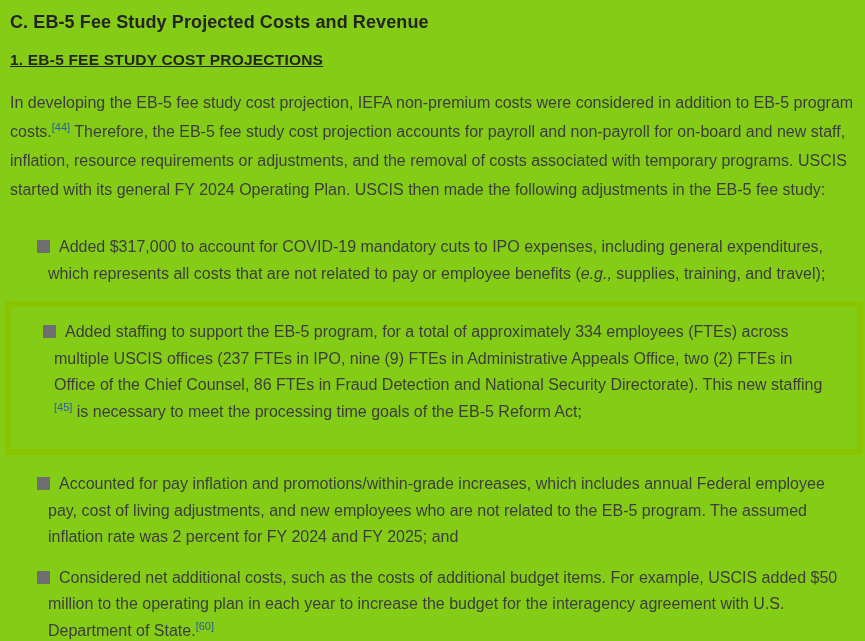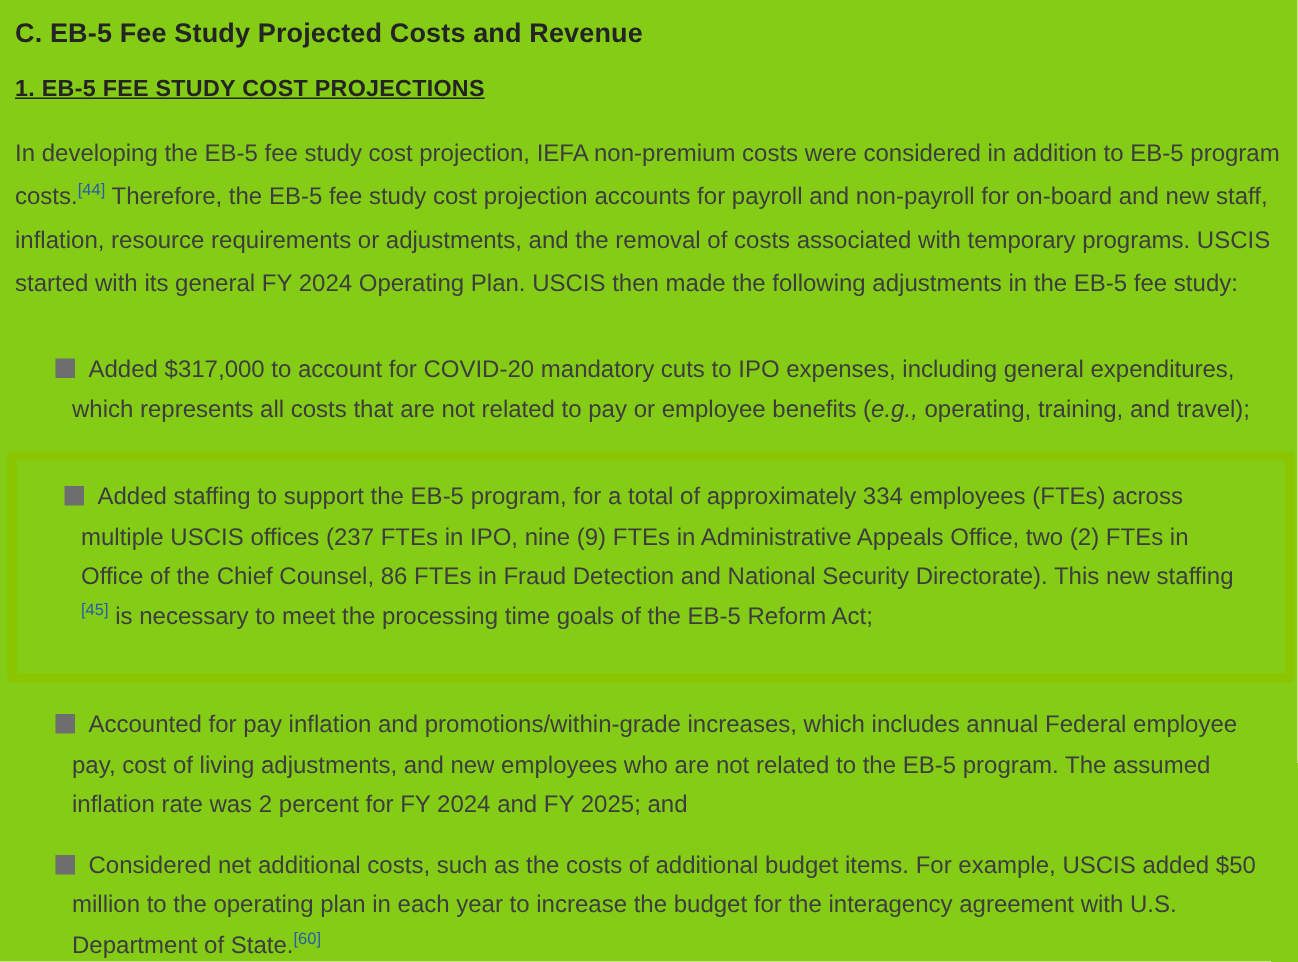--- a/index.html
+++ b/index.html
@@ -91,21 +91,21 @@
 <div class="page">
 
   <h1 class="doc-heading">C. EB-5 Fee Study Projected Costs and Revenue</h1>
 
   <h2 class="doc-subheading">1. EB-5 FEE STUDY COST PROJECTIONS</h2>
 
   <p class="intro"><span>In developing the EB-5 fee study cost projection, IEFA non-premium costs were considered in addition to EB-5 program costs.</span><sup class="footnote">[44]</sup><span> Therefore, the EB-5 fee study cost projection accounts for payroll and non-payroll for on-board and new staff, inflation, resource requirements or adjustments, and the removal of costs associated with temporary programs. USCIS started with its general FY 2024 Operating Plan. USCIS then made the following adjustments in the EB-5 fee study:</span></p>
 
   <ul class="adjustments">
 
-    <li><span class="bullet-square"></span><span>Added $317,000 to account for COVID-20 mandatory cuts to IPO expenses, including general expenditures, which represents all costs that are not related to pay or employee benefits (</span><span class="em">e.g.,</span><span> operating, training, and travel);</span></li>
+    <li><span class="bullet-square"></span><span>Added $317,000 to account for COVID-19 mandatory cuts to IPO expenses, including general expenditures, which represents all costs that are not related to pay or employee benefits (</span><span class="em">e.g.,</span><span> supplies, training, and travel);</span></li>
 
     <div class="highlight-box">
       <li><span class="bullet-square"></span><span>Added staffing to support the EB-5 program, for a total of approximately 334 employees (FTEs) across multiple USCIS offices (237 FTEs in IPO, nine (9) FTEs in Administrative Appeals Office, two (2) FTEs in Office of the Chief Counsel, 86 FTEs in Fraud Detection and National Security Directorate). This new staffing </span><sup class="footnote">[45]</sup><span> is necessary to meet the processing time goals of the EB-5 Reform Act;</span></li>
     </div>
 
     <li><span class="bullet-square"></span><span>Accounted for pay inflation and promotions/within-grade increases, which includes annual Federal employee pay, cost of living adjustments, and new employees who are not related to the EB-5 program. The assumed inflation rate was 2 percent for FY 2024 and FY 2025; and</span></li>
 
     <li><span class="bullet-square"></span><span>Considered net additional costs, such as the costs of additional budget items. For example, USCIS added $50 million to the operating plan in each year to increase the budget for the interagency agreement with U.S. Department of State.</span><sup class="footnote">[60]</sup></li>
 
   </ul>

